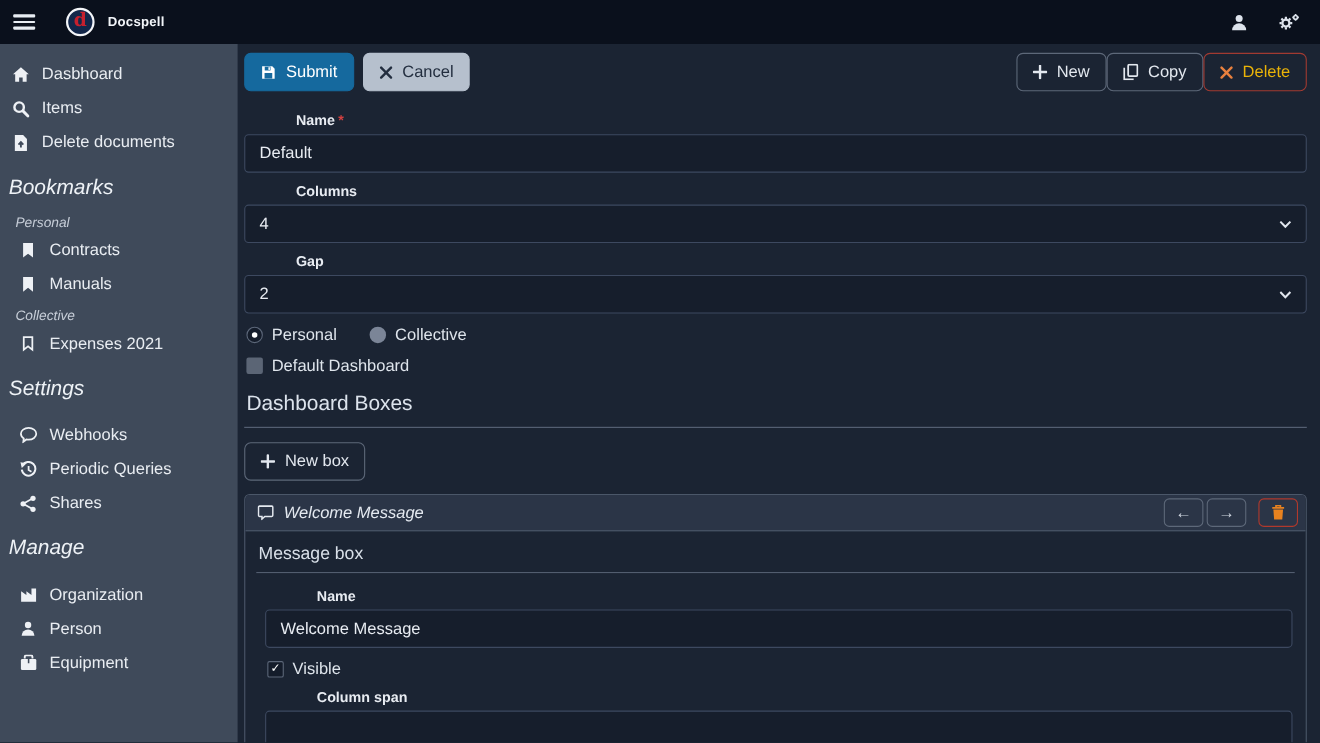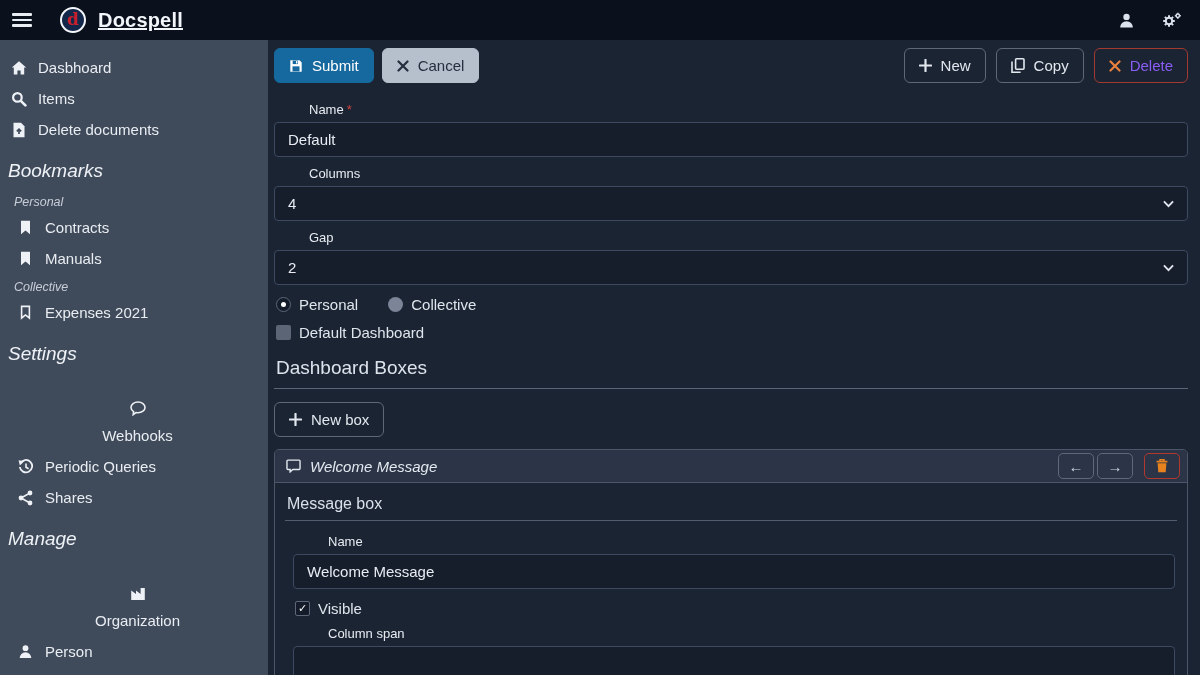--- a/index.html
+++ b/index.html
@@ -15,51 +15,51 @@
     height:40px; background:#0a101c; display:flex; align-items:center;
     padding:0 18px 0 12px; color:#f2f5f9;
   }
   .hamburger { width:20px; display:flex; flex-direction:column; gap:3px; cursor:pointer; margin-right:28px; }
   .hamburger span { height:2.5px; background:#e8edf3; border-radius:1px; }
   .logo {
     width:26px; height:26px; border-radius:50%; background:#13274a;
     border:2.5px solid #f4f6f9; display:flex; align-items:center; justify-content:center;
   }
   .logo b { color:#c6202e; font-family:"DejaVu Serif", serif; font-size:17px; font-weight:bold; line-height:1; margin-top:-2px;}
-  .topbar .title { font-weight:bold; font-size:20px; margin-left:12px; letter-spacing:.2px;text-decoration:underline; }
+  .topbar .title { font-weight:bold; font-size:12px; margin-left:12px; letter-spacing:.2px; }
   .topbar-right { margin-left:auto; display:flex; align-items:center; gap:26px; color:#dde3ec; }
 
   
   .layout { display:flex; height:635px; }
 
   
-  .sidebar { width:268px; background:#3f4a5a; color:#e9edf2; padding-top:12px; overflow:hidden; flex:none; }
+  .sidebar { width:216px; background:#3f4a5a; color:#e9edf2; padding-top:12px; overflow:hidden; flex:none; }
   .side-item { display:flex; align-items:center; gap:11px; padding:7px 10px; font-size:15px; cursor:pointer; }
   .side-item .ic { width:17px; display:flex; justify-content:center; color:#eef1f5; flex:none; }
   .side-item.indent { padding-left:17px; }
   .side-heading { font-style:italic; font-size:19px; color:#eef2f6; padding:15px 8px 7px 8px; }
   .side-sub { font-style:italic; font-size:12.5px; color:#c7ced8; padding:6px 14px 3px 14px; }
-  .mt-lg { margin-top:22px;flex-direction:column; }
+  .mt-lg { margin-top:8px; }
 
   
   .main { flex:1; padding:6px 12px 0 6px; overflow:hidden; }
   .action-row { display:flex; align-items:center; padding:2px 0 10px 0; }
   .btn {
     display:inline-flex; align-items:center; gap:9px; font-size:15px;
     border-radius:6px; padding:0 14px; height:35px; cursor:pointer; user-select:none;
     border:1px solid transparent; background:transparent; color:#e3e8ef;
     font-family:"Liberation Sans", sans-serif;
   }
   .btn-submit { background:#15699e; border-color:#15699e; color:#ffffff; }
   .btn-cancel { background:#b6c0cd; border-color:#b6c0cd; color:#232e3f; margin-left:8px; }
   .btn-outline { border-color:#5d6879; }
-  .btn-danger { border-color:#a23a31; color:#8b5cf6; }
-  .right-group { margin-left:auto; display:flex; gap:10px; }
-
-  .field-label { font-weight:normal; font-size:13px; color:#e8ecf2; margin:9px 2px 5px 2px;padding-left:33px; }
+  .btn-danger { border-color:#a23a31; color:#eab308; }
+  .right-group { margin-left:auto; display:flex; }
+
+  .field-label { font-weight:bold; font-size:13px; color:#e8ecf2; margin:9px 2px 5px 14px;padding-left:33px; }
   .req { color:#d24040; margin-left:3px; }
   .text-input, .select {
     width:100%; height:35px; background:#161e2c; border:1px solid #3d4960;
     border-radius:4px; color:#e8ecf2; font-size:15px; padding:0 13px;
     font-family:"Liberation Sans", sans-serif;
   }
   .select { display:flex; align-items:center; justify-content:space-between; cursor:pointer; }
   .select .chev { color:#e1e6ee; }
 
   .choice-row { display:flex; align-items:center; gap:8px; margin:11px 2px 0 2px; font-size:15px; color:#dfe5ec; }

